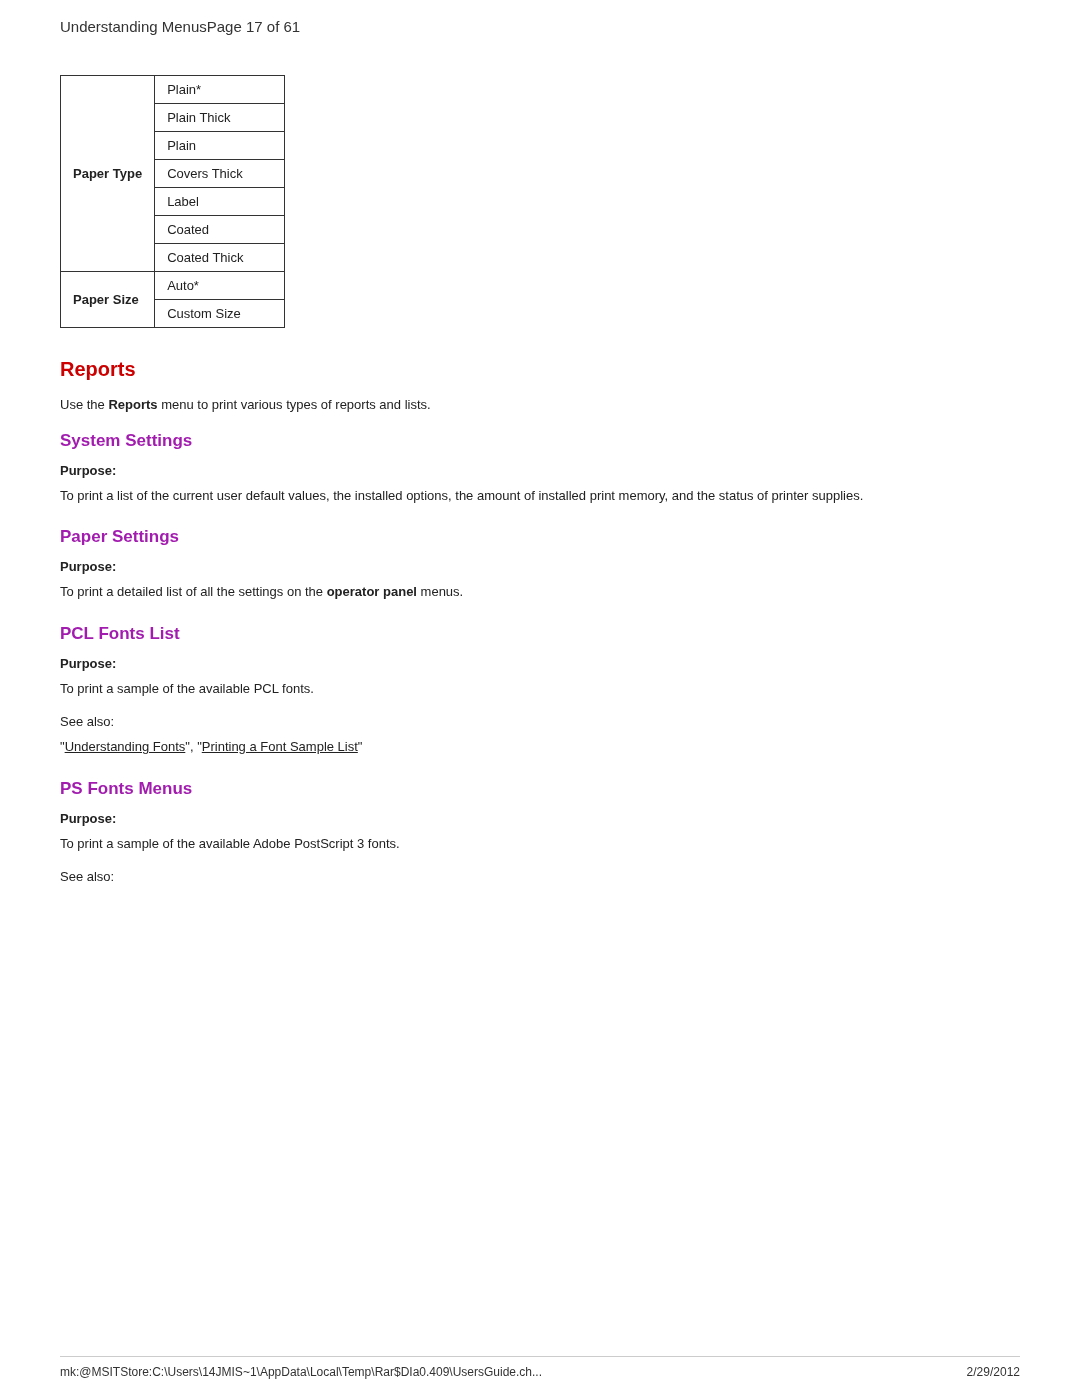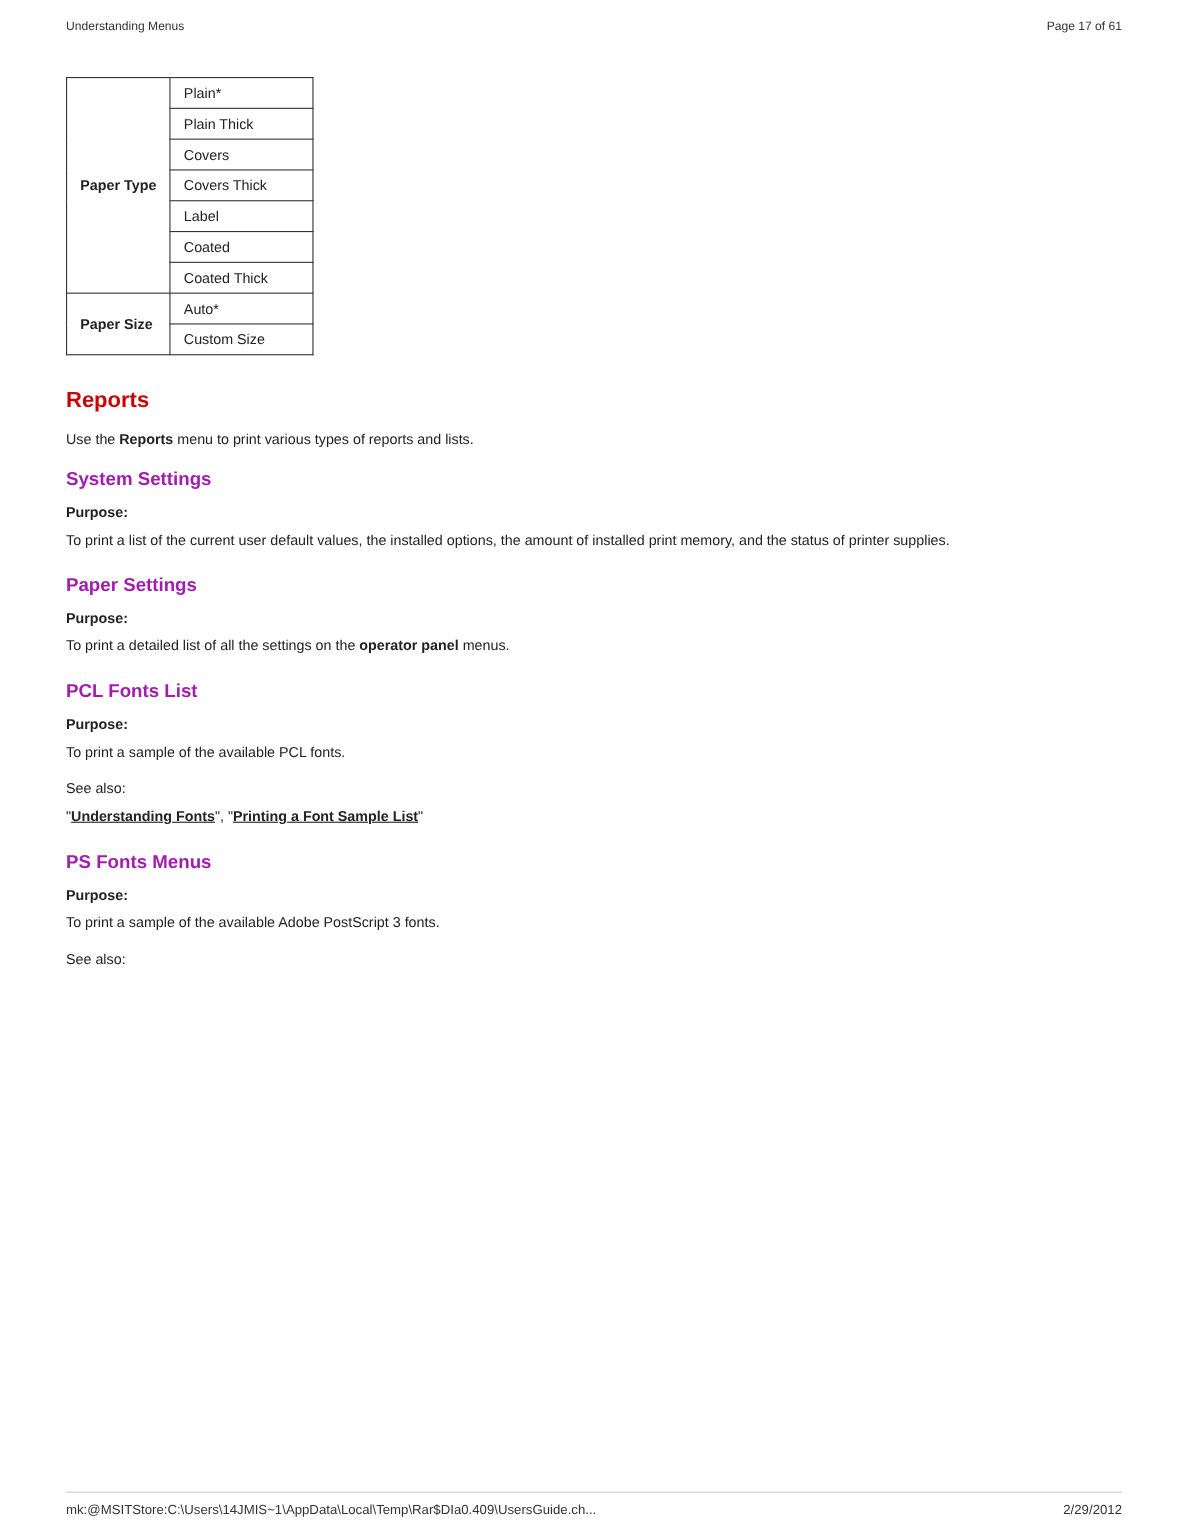--- a/index.html
+++ b/index.html
@@ -13,23 +13,22 @@
       font-size: 14px;
       color: #222;
       background: #fff;
       width: 1080px;
       min-height: 1397px;
       position: relative;
     }
 
     .page-header {
       display: flex;
-      justify-content: space-between;
       padding: 18px 60px 10px 60px;
-      font-size: 11px;
+      font-size: 15px;
       color: #333;
       border-bottom: none;
     }
 
     .content {
       padding: 20px 60px 60px 60px;
     }
 
     
     .paper-table {
@@ -91,21 +90,20 @@
       line-height: 1.5;
     }
 
     .section-block {
       margin-bottom: 22px;
     }
 
     a {
       color: #222;
       text-decoration: underline;
-      font-weight: bold;
     }
 
     .footer {
       position: absolute;
       bottom: 18px;
       left: 60px;
       right: 60px;
       display: flex;
       justify-content: space-between;
       font-size: 12px;
@@ -128,21 +126,21 @@
     <tbody>
 
       <tr>
         <td class="label-cell" rowspan="7">Paper Type</td>
         <td class="value-cell">Plain*</td>
       </tr>
       <tr>
         <td class="value-cell">Plain Thick</td>
       </tr>
       <tr>
-        <td class="value-cell">Covers</td>
+        <td class="value-cell">Plain</td>
       </tr>
       <tr>
         <td class="value-cell">Covers Thick</td>
       </tr>
       <tr>
         <td class="value-cell">Label</td>
       </tr>
       <tr>
         <td class="value-cell">Coated</td>
       </tr>

